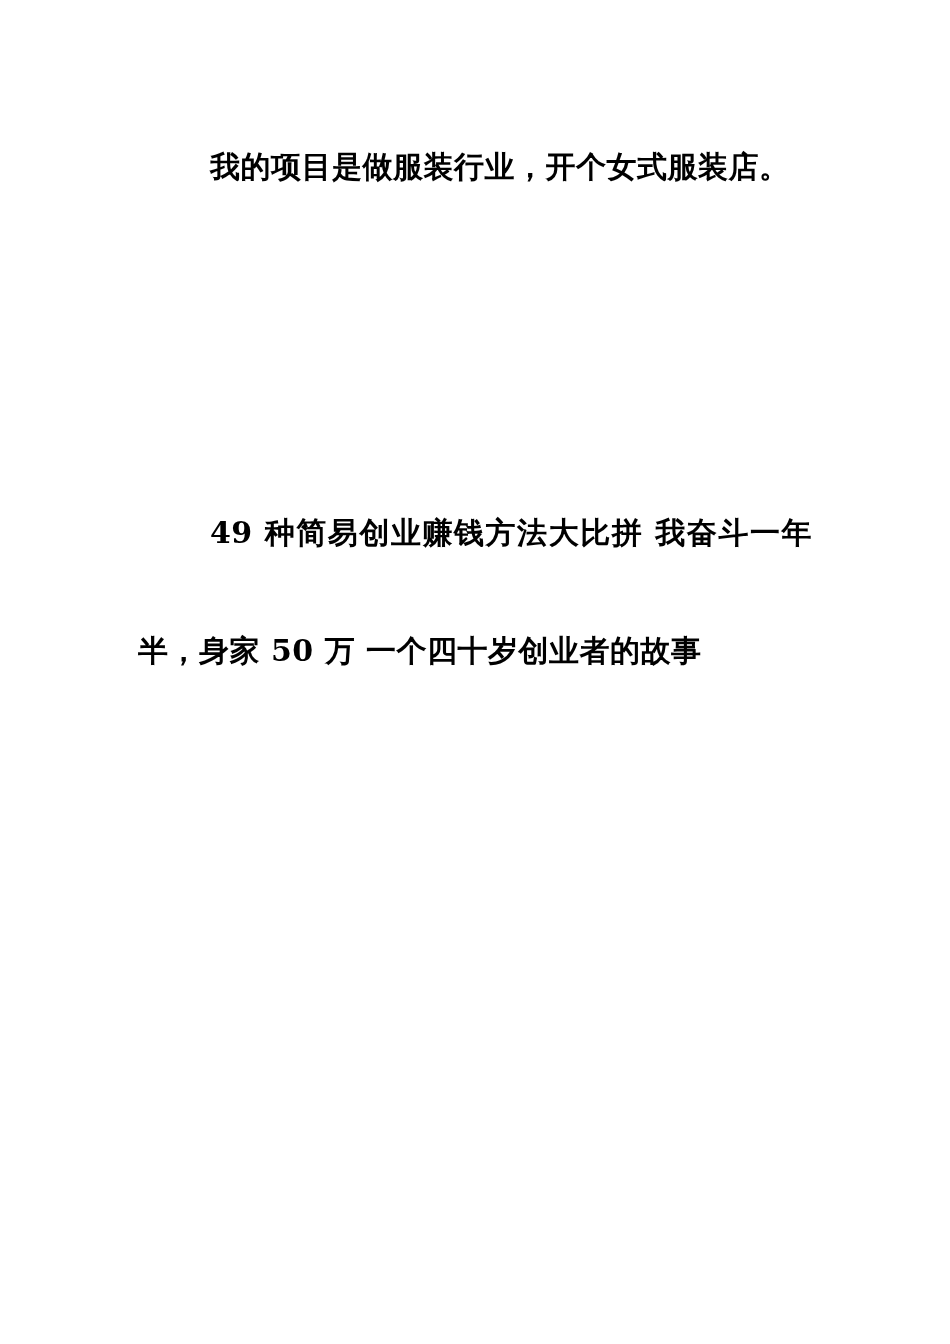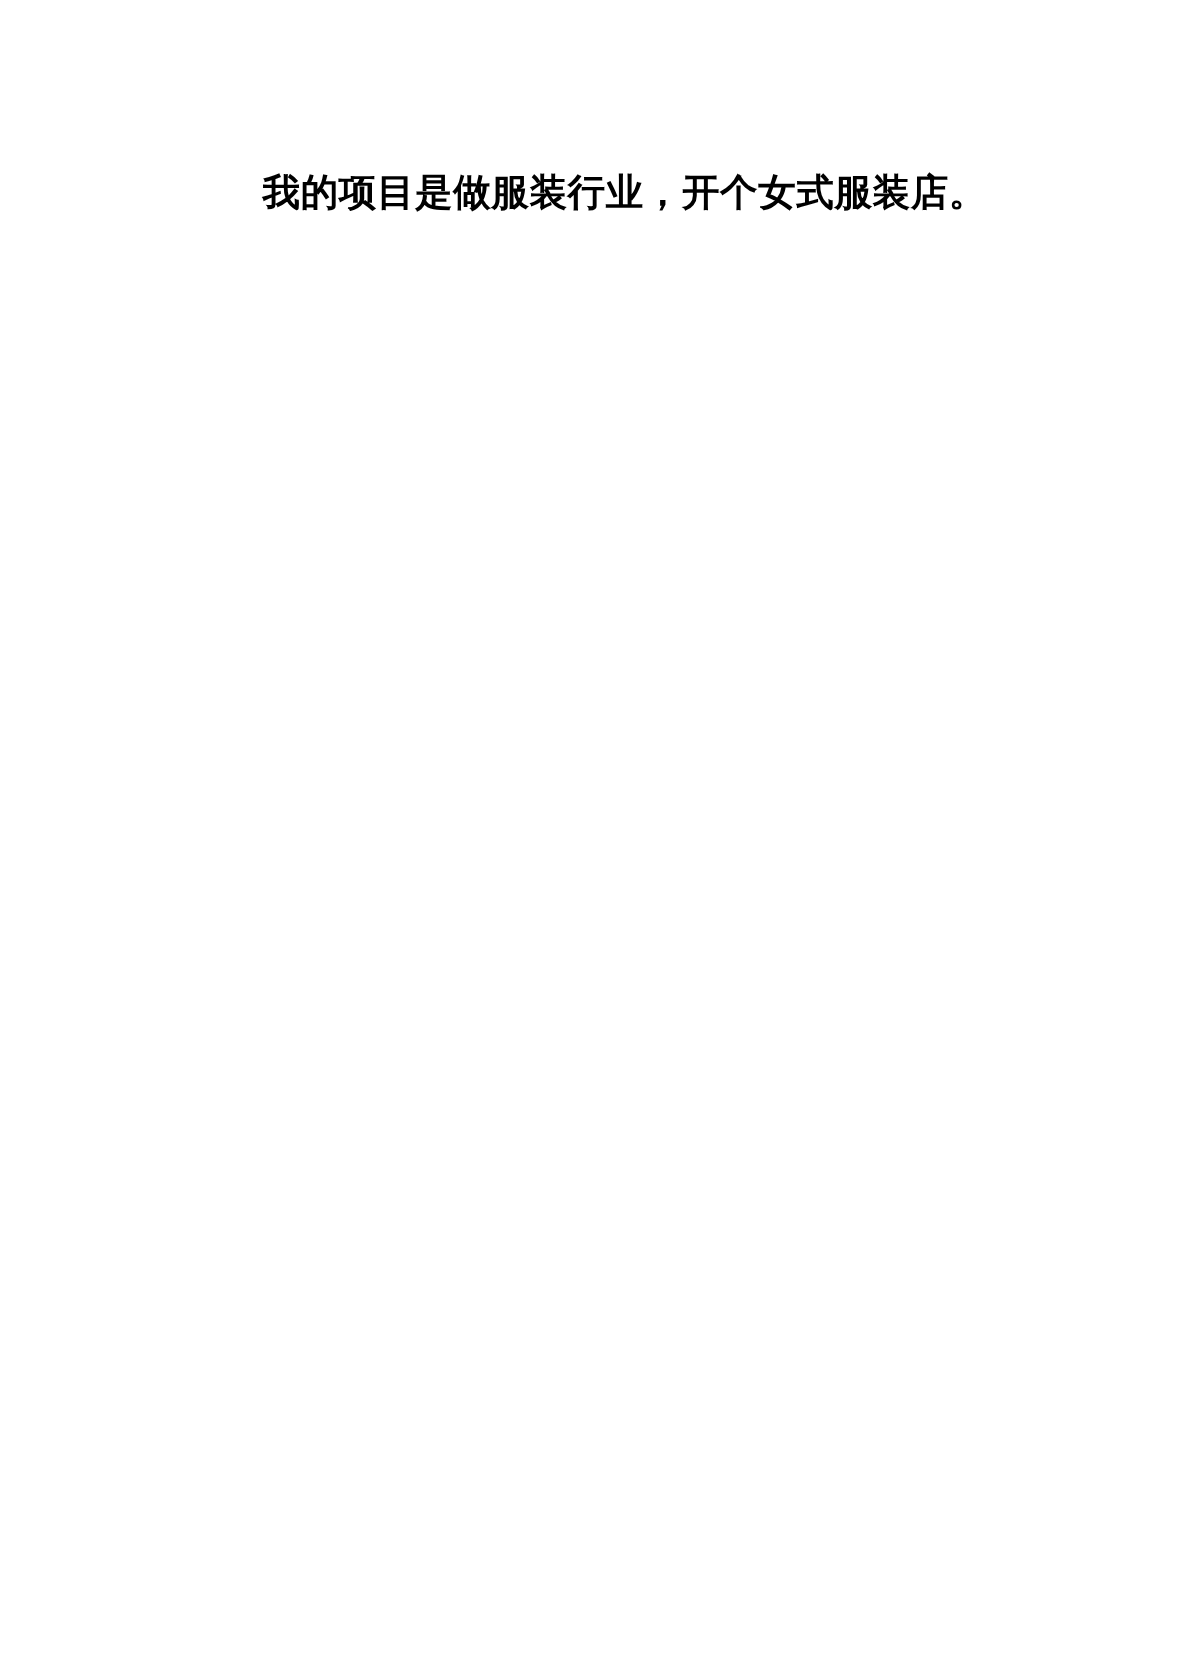--- a/index.html
+++ b/index.html
@@ -14,21 +14,21 @@
     font-family: "DejaVu Serif", "Liberation Serif", serif;
     color: #000000;
     overflow: hidden;
   }
   .page {
     position: relative;
     width: 950px;
     height: 1344px;
     background: #ffffff;
     box-sizing: border-box;
-    padding: 0 138px 0 138px;
+    padding: 12px 138px 0 138px;
   }
   .doc-body {
     padding-top: 96px;
   }
   .para {
     font-size: 30px;
     font-weight: bold;
     line-height: 118px;
     letter-spacing: 0.5px;
     text-align: justify;
@@ -52,15 +52,16 @@
 <div class="page">
   <div class="doc-body">
 
     <p class="para indent">我的项目是做服装行业，开个女式服装店。</p>
 
     <div class="spacer-sm"></div>
 
 
     <div class="spacer-md"></div>
 
+    <p class="para indent">49 种简易创业赚钱方法大比拼 我奋斗一年半，身家 50 万 一个四十岁创业者的故事</p>
 
   </div>
 </div>
 
 </body></html>

